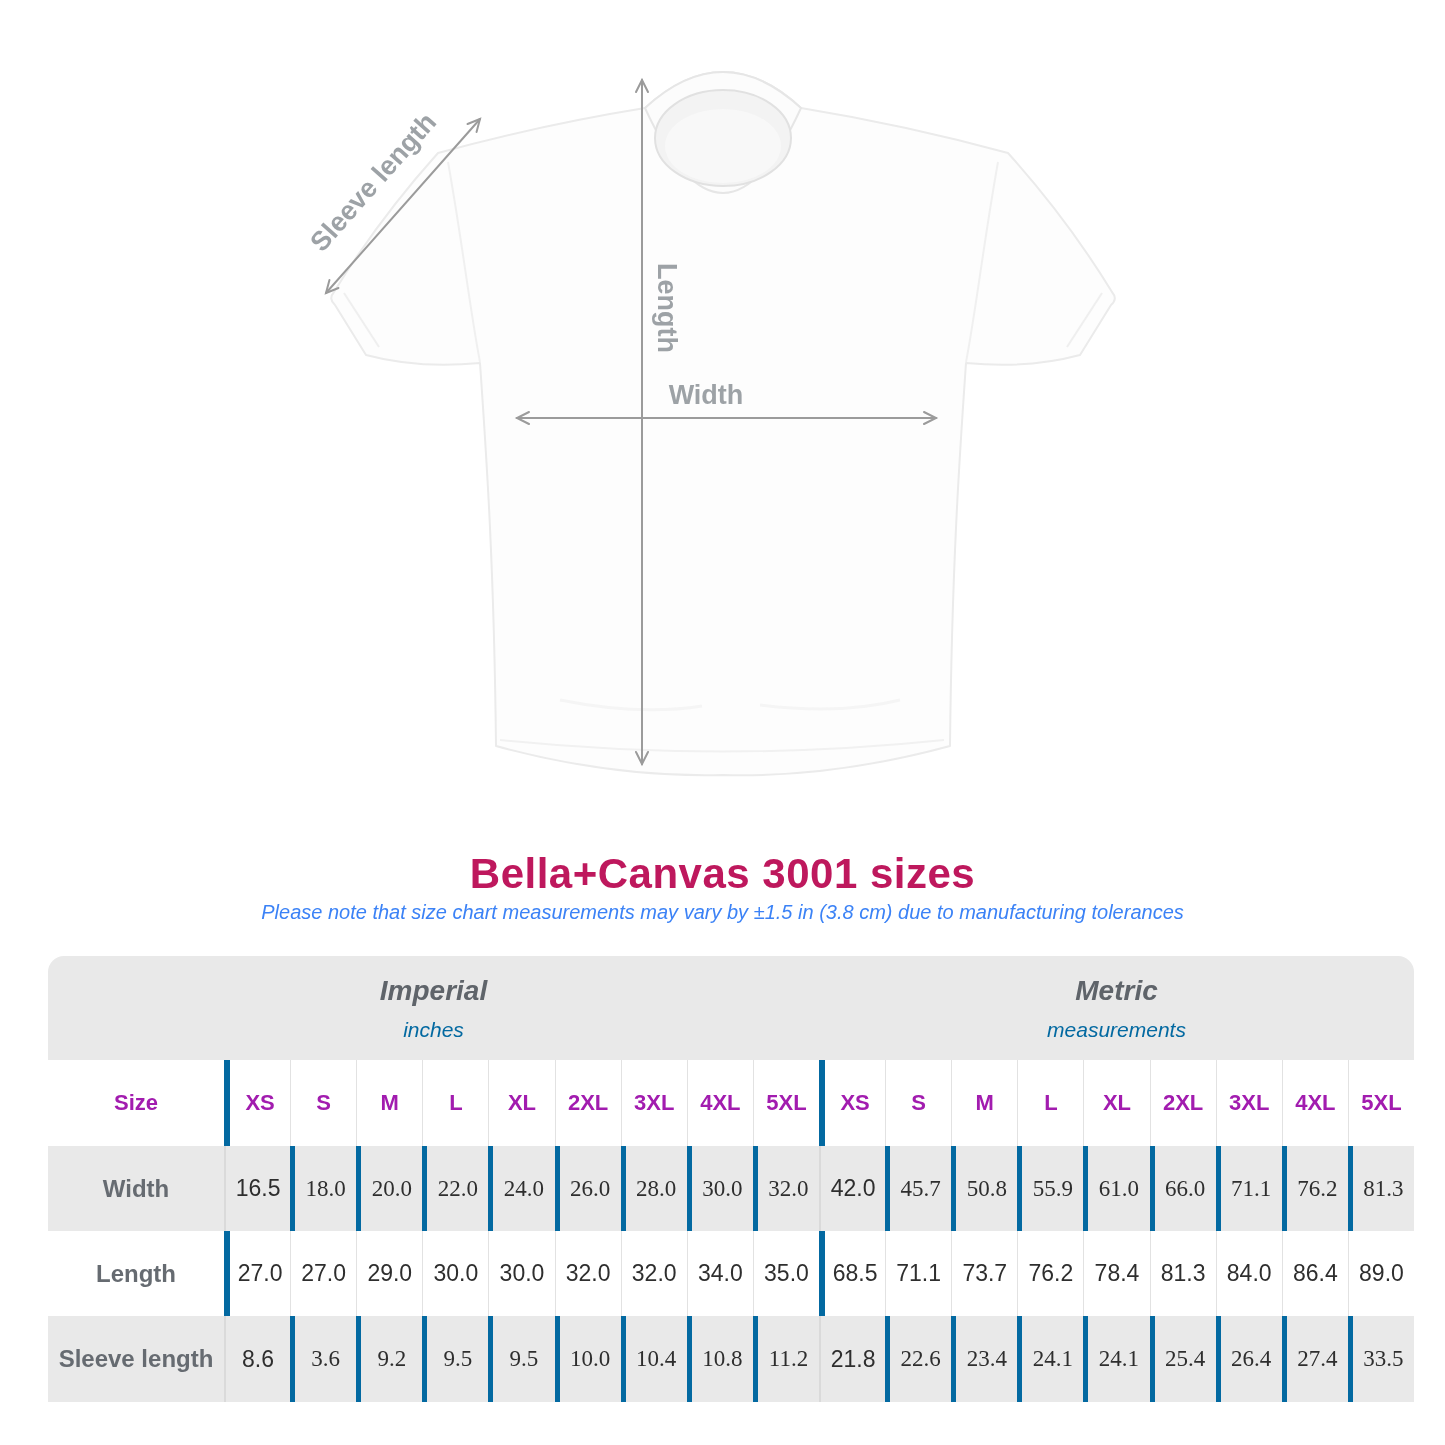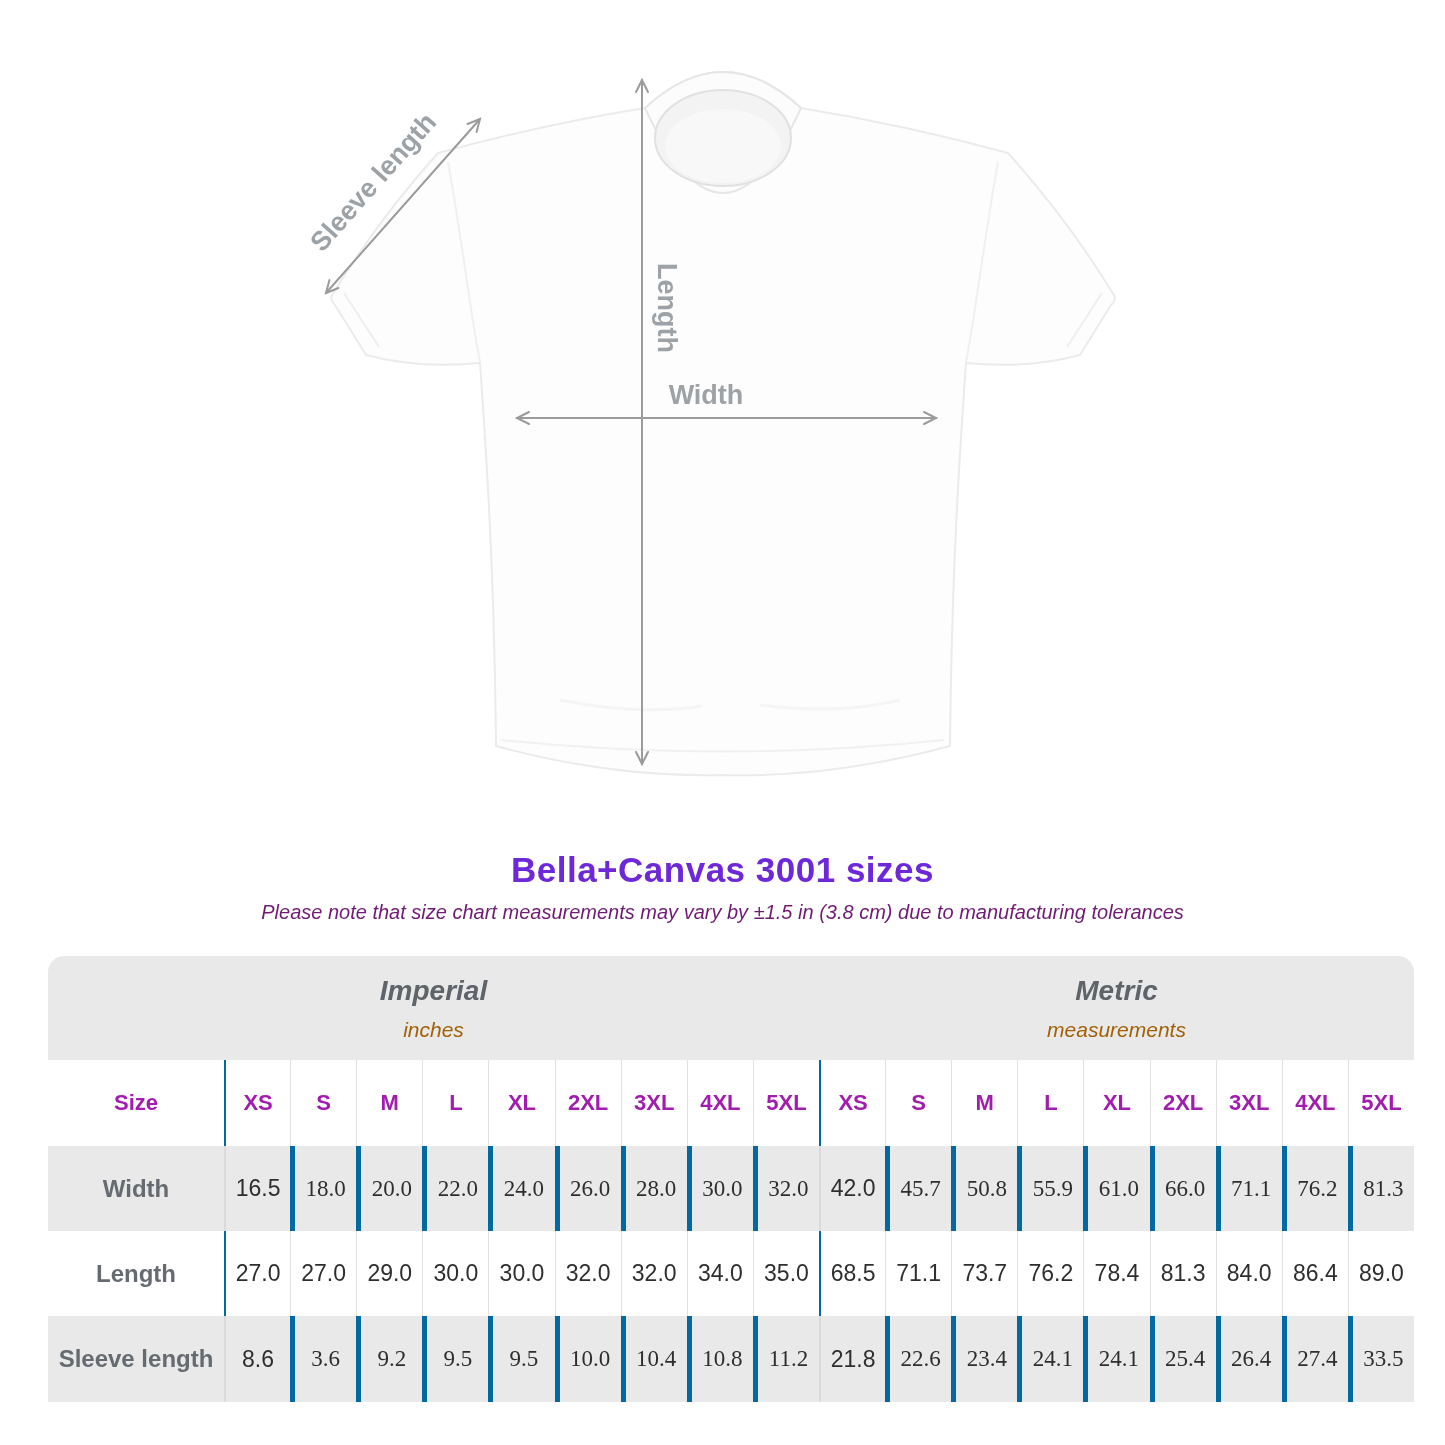--- a/index.html
+++ b/index.html
@@ -8,58 +8,58 @@
     font-family:"Liberation Sans", sans-serif;
     -webkit-font-smoothing:antialiased;
   }
   
   .figure{position:absolute;left:0;top:0;width:1445px;height:830px;}
   .figure svg{display:block;}
 
   
   .page-title{
     position:absolute;left:0;top:850px;width:100%;
-    text-align:center;font-size:35px;font-weight:700;color:#6d28d9;
+    text-align:center;font-size:42px;font-weight:700;color:#be185d;
     letter-spacing:0.5px;
   }
   .page-subtitle{
     position:absolute;left:0;top:901px;width:100%;
-    text-align:center;font-size:20px;font-style:italic;color:#701a75;
+    text-align:center;font-size:20px;font-style:italic;color:#3b82f6;
   }
 
   
   .size-table{
     position:absolute;left:48px;top:956px;width:1366px;height:532px;
     border-radius:16px;overflow:hidden;background:#ffffff;
   }
   .grid{
     display:grid;width:100%;height:100%;
     grid-template-columns:176px repeat(18, 1fr);
     grid-template-rows:104px 86px 85px 85px 86px;
   }
   .band{
     background:#e9e9e9;display:flex;flex-direction:column;
     align-items:center;justify-content:center;gap:11px;
   }
   .band-imperial{grid-column:1 / 11;grid-row:1;}
   .band-metric{grid-column:11 / 20;grid-row:1;}
   .band-title{font-size:28px;font-weight:700;font-style:italic;color:#5f646a;}
-  .band-sub{font-size:21px;font-style:italic;color:#a16207;}
+  .band-sub{font-size:21px;font-style:italic;color:#0369a1;}
 
   .cell{
     display:flex;align-items:center;justify-content:center;
     font-size:23px;color:#2e2e2e;background:#ffffff;
   }
   .cell.g{background:#e9e9e9;}
   .cell.hdr{font-weight:700;font-size:22px;color:#a21caf;}
   .cell.lbl{font-weight:700;font-size:24px;color:#666b71;}
   
   .cell.mw{border-left:1px solid #e2e2e2;}   
   .cell.mg{border-left:5px solid #0369a1;font-family:Liberation Serif, serif;}   
-  .cell.Mw{border-left:2px solid #0369a1;}   
+  .cell.Mw{border-left:6px solid #0369a1;}   
   .cell.Mg{border-left:2px solid #dadada;}   
 </style>
 </head>
 <body>
 
 <div class="figure">
   <svg width="1445" height="830" viewBox="0 0 1445 830">
 
     <path d="M 645 108
          Q 723 36 801 108

